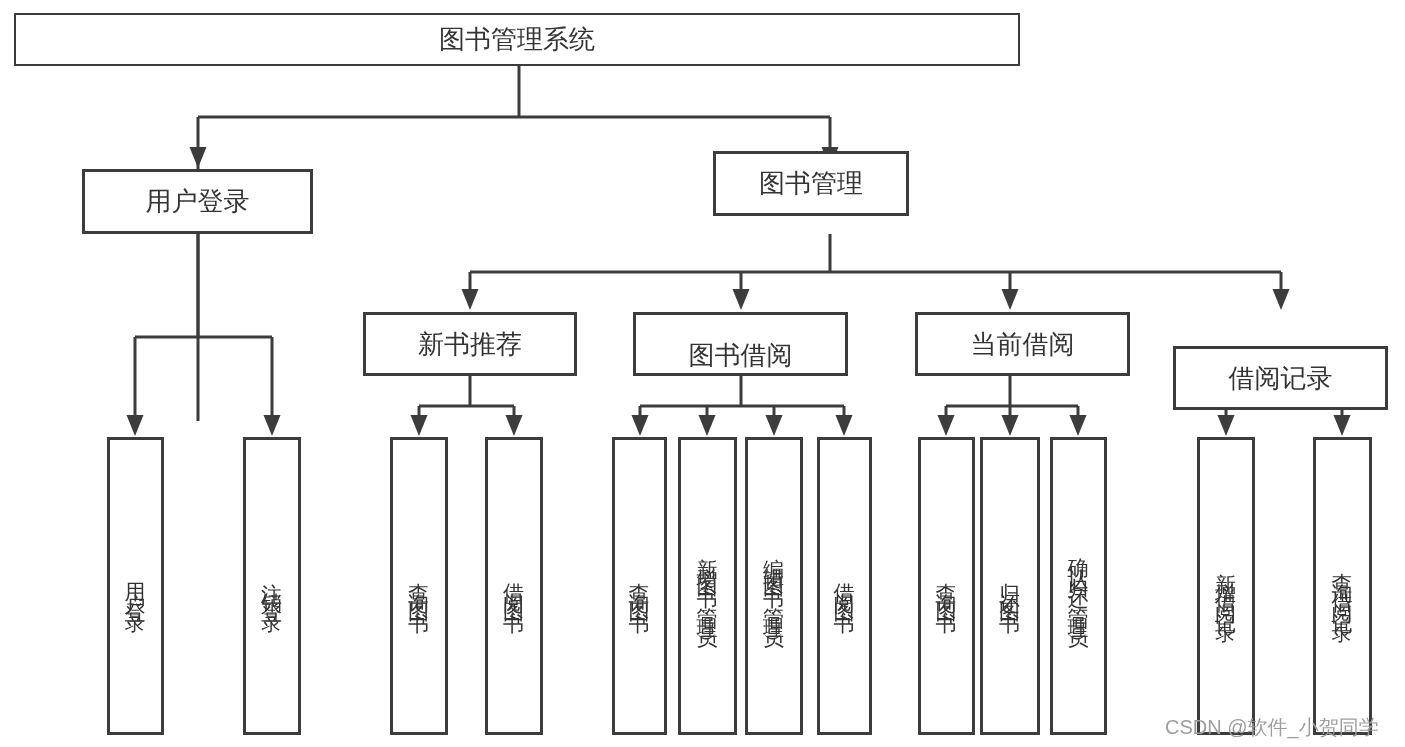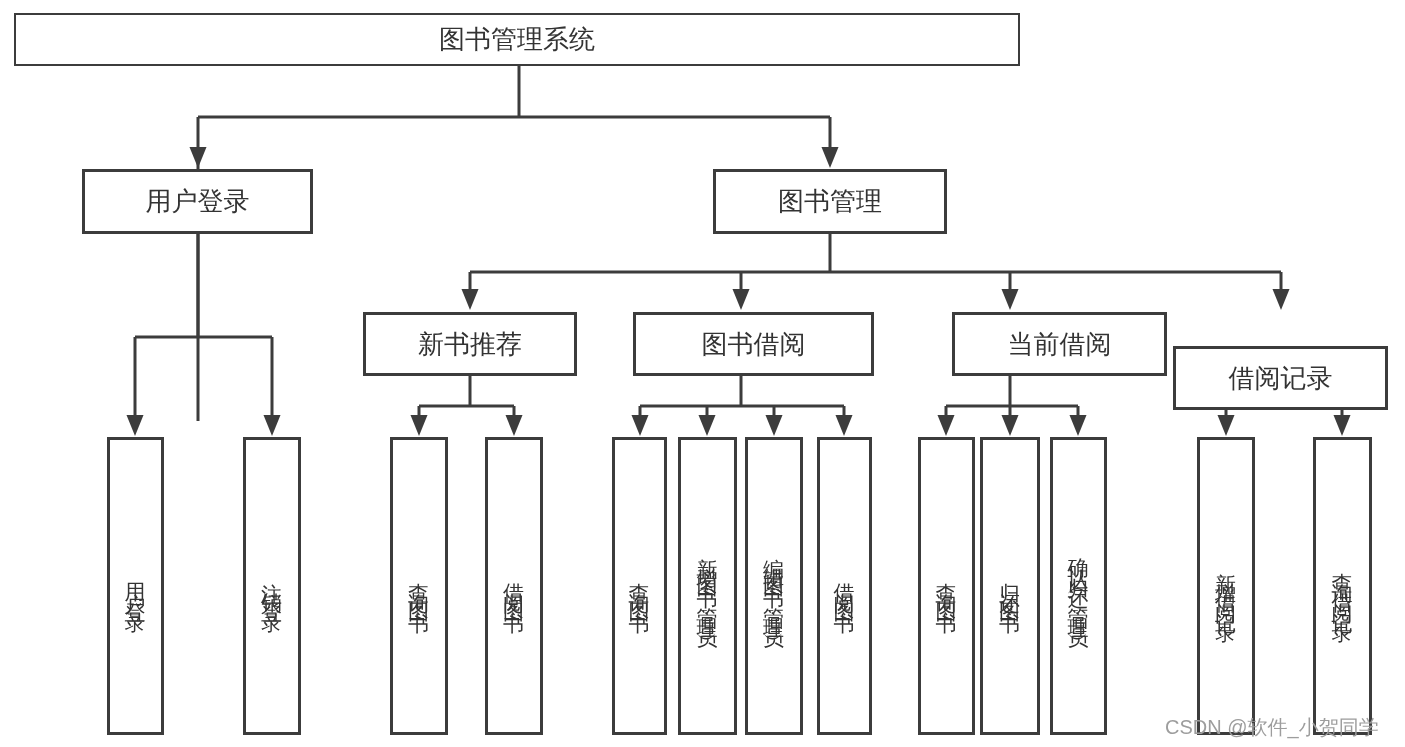--- a/index.html
+++ b/index.html
@@ -89,31 +89,31 @@
     </g>
   </svg>
 
   <div class="box root-box" style="left:14px;top:13px;width:1006px;height:53px;">
     <span class="hlabel">图书管理系统</span>
   </div>
 
   <div class="box" style="left:82px;top:169px;width:231px;height:65px;">
     <span class="hlabel">用户登录</span>
   </div>
-  <div class="box" style="left:713px;top:169px;width:234px;height:65px;justify-content:center;">
+  <div class="box" style="left:713px;top:151px;width:196px;height:65px;justify-content:center;">
     <span class="hlabel">图书管理</span>
   </div>
 
   <div class="box" style="left:363px;top:312px;width:214px;height:64px;">
     <span class="hlabel">新书推荐</span>
   </div>
-  <div class="box" style="left:633px;top:312px;width:241px;height:64px;">
+  <div class="box" style="left:633px;top:312px;width:215px;height:64px;align-items:flex-end;">
     <span class="hlabel">图书借阅</span>
   </div>
-  <div class="box" style="left:952px;top:312px;width:215px;height:64px;">
+  <div class="box" style="left:915px;top:312px;width:215px;height:64px;">
     <span class="hlabel">当前借阅</span>
   </div>
   <div class="box" style="left:1173px;top:312px;width:215px;height:64px;margin-top:34px;">
     <span class="hlabel">借阅记录</span>
   </div>
 
   <div class="box leaf" style="left:107px;top:437px;width:57px;height:298px;">
     <span class="vtext">用户登录</span>
   </div>
   <div class="box leaf" style="left:243px;top:437px;width:58px;height:298px;">

